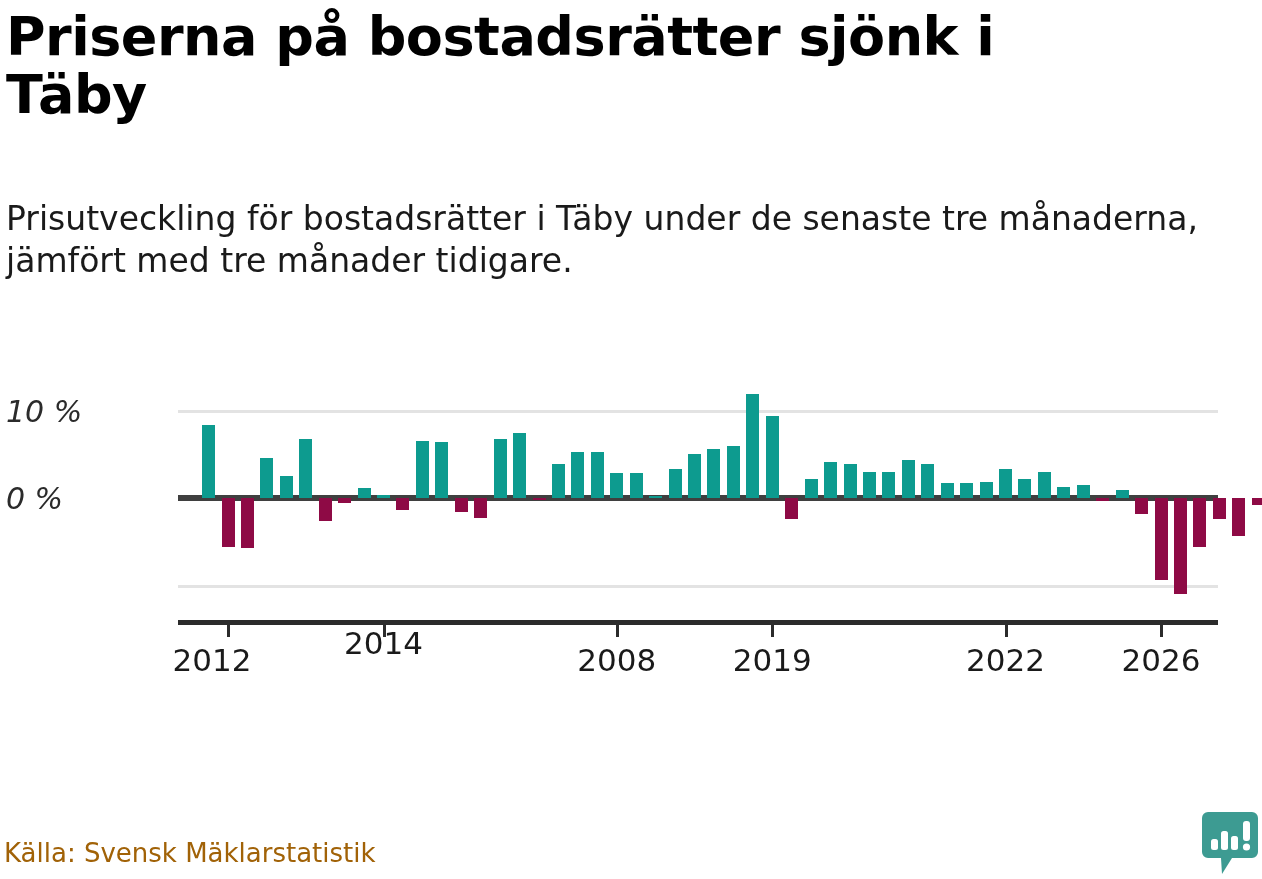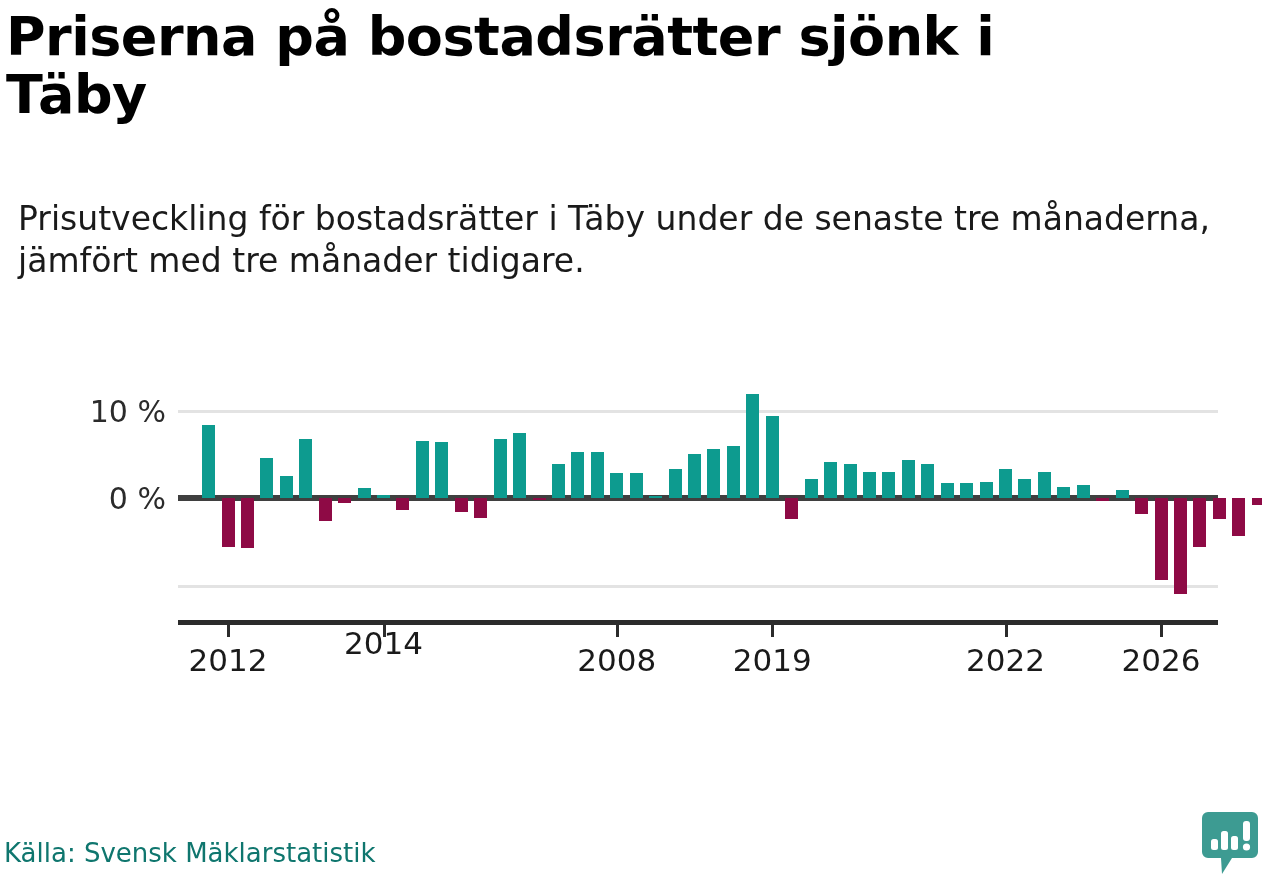--- a/index.html
+++ b/index.html
@@ -28,21 +28,21 @@
     width: 1140px;
     font-size: 54px;
     line-height: 1.08;
     font-weight: 800;
     letter-spacing: -0.5px;
     color: #000000;
     white-space: pre-line;
   }
   .subhead {
     position: absolute;
-    left: 18px;
+    left: 6px;
     top: 198px;
     width: 1225px;
     font-size: 33px;
     line-height: 1.28;
     font-weight: 400;
     color: #1a1a1a;
     white-space: pre-line;
   }
 
   
@@ -84,45 +84,46 @@
   .tick {
     position: absolute;
     width: 3px;
     height: 12px;
     background: #2b2b2b;
   }
   .ytick-label {
     position: absolute;
     right: 0;
     width: 160px;
-    text-align: right;
+    text-align: left;
     font-size: 30px;
     color: #2b2b2b;
     transform: translateY(-50%);
     white-space: nowrap;
+    font-style: italic;
   }
   .xtick-label {
     position: absolute;
     font-size: 31px;
     color: #1a1a1a;
     transform: translateX(-50%);
     white-space: nowrap;
   }
   .bar {
     position: absolute;
     bottom: auto;
   }
 
   
   .source {
     position: absolute;
     left: 4px;
     top: 838px;
     font-size: 26px;
-    color: #0f766e;
+    color: #a16207;
     white-space: nowrap;
   }
   .logo {
     position: absolute;
     right: 4px;
     top: 812px;
     height: 62px;
     display: flex;
     align-items: center;
     gap: 10px;
@@ -208,21 +209,21 @@
         <div class="axisline" style="top: 240px;"></div>
         <div class="tick" style="left: 49px; top: 245px;"></div>
         <div class="tick" style="left: 204.5px; top: 245px;"></div>
         <div class="tick" style="left: 437.75px; top: 245px;"></div>
         <div class="tick" style="left: 593.25px; top: 245px;"></div>
         <div class="tick" style="left: 826.5px; top: 245px;"></div>
         <div class="tick" style="left: 982px; top: 245px;"></div>
       </div>
   <div class="ytick-label" style="top: 50.6923px; right: 1096px;">10 %</div>
       <div class="ytick-label" style="top: 138.385px; right: 1096px;">0 %</div>
-      <div class="xtick-label" style="left: 228px; top: 282px;">2012</div>
+      <div class="xtick-label" style="left: 212px; top: 282px;">2012</div>
       <div class="xtick-label" style="left: 383.5px; top: 265px;">2014</div>
       <div class="xtick-label" style="left: 616.75px; top: 282px;">2008</div>
       <div class="xtick-label" style="left: 772.25px; top: 282px;">2019</div>
       <div class="xtick-label" style="left: 1005.5px; top: 282px;">2022</div>
       <div class="xtick-label" style="left: 1161px; top: 282px;">2026</div>
     </div>
 
   <div class="source">Källa: Svensk Mäklarstatistik</div>
 
   <div class="logo">

